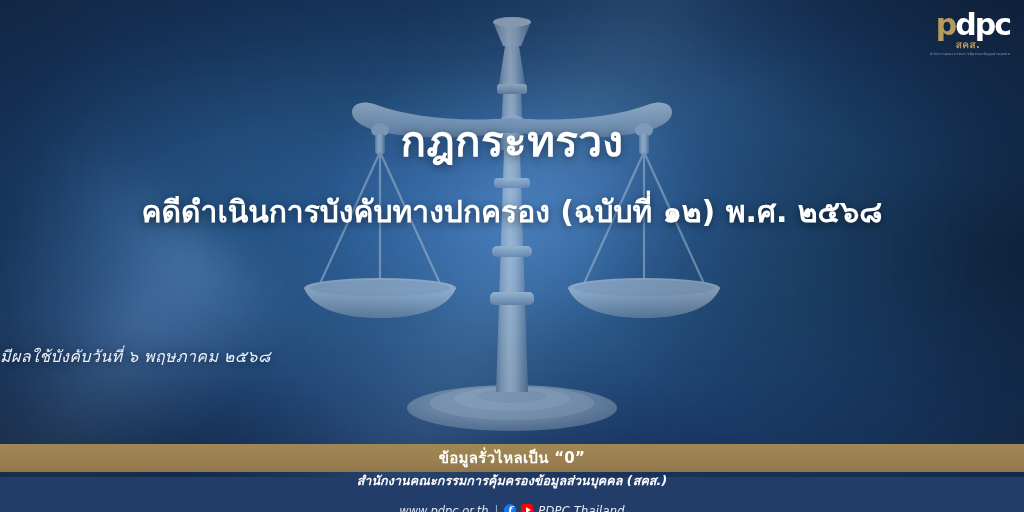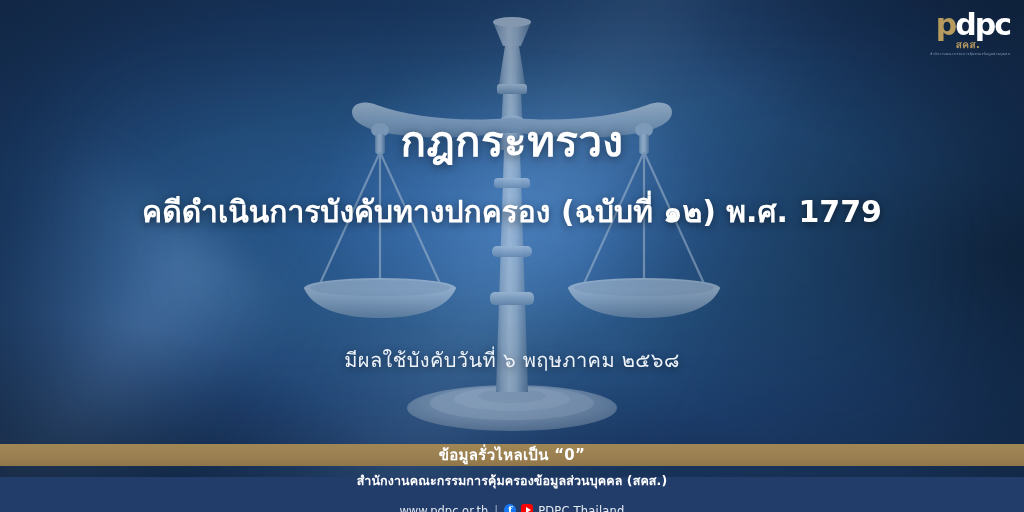--- a/index.html
+++ b/index.html
@@ -134,33 +134,34 @@
     font-size: 30px;
     font-weight: 700;
     color: #ffffff;
     line-height: 1.45;
     text-shadow: 0 2px 9px rgba(0,0,0,0.5);
   }
   .subtitle .ln { display: block; }
   .effective {
     position: absolute;
     left: 0; right: 0; top: 344px;
-    text-align: center;
-    font-size: 20px;
+    text-align: left;
+    font-size: 16px;
     font-weight: 400;
     color: #eef3f9;
     letter-spacing: 0.4px;
     text-shadow: 0 2px 8px rgba(0,0,0,0.45);
+    font-style: italic;
   }
 
   
   .gold-band {
     position: absolute;
     left: 0; right: 0; top: 444px;
-    height: 22px;
+    height: 28px;
     background: linear-gradient(180deg, #a08755 0%, #9b8051 55%, #8f764a 100%);
     display: flex;
     align-items: center;
     justify-content: center;
   }
   .gold-band .txt {
     font-size: 15px;
     font-weight: 700;
     color: #ffffff;
     letter-spacing: 0.3px;
@@ -170,20 +171,21 @@
   .footer {
     position: absolute;
     left: 0; right: 0; top: 477px;
     height: 35px;
     background: #233d6b;
     display: flex;
     flex-direction: column;
     align-items: center;
     justify-content: center;
     gap: 13px;
+    font-style: italic;
   }
   .footer .org {
     font-size: 12.5px;
     font-weight: 700;
     color: #ffffff;
     letter-spacing: 0.1px;
   }
   .footer .row2 {
     display: flex;
     gap: 5px;
@@ -319,21 +321,21 @@
 
   <div class="logo">
     <div class="logo-word"><span class="p1">p</span><span>dpc</span></div>
     <div class="logo-sub">สคส.</div>
     <div class="logo-tag">สำนักงานคณะกรรมการคุ้มครองข้อมูลส่วนบุคคล</div>
   </div>
 
   <div class="title">กฎกระทรวง</div>
 
   <div class="subtitle">
-    <span class="ln">คดีดำเนินการบังคับทางปกครอง (ฉบับที่ ๑๒) พ.ศ. 1779</span>
+    <span class="ln">คดีดำเนินการบังคับทางปกครอง (ฉบับที่ ๑๒) พ.ศ. ๒๕๖๘</span>
   </div>
 
   <div class="effective">มีผลใช้บังคับวันที่  ๖ พฤษภาคม ๒๕๖๘</div>
 
   <div class="gold-band">
     <span class="txt">ข้อมูลรั่วไหลเป็น “0”</span>
   </div>
 
   <div class="footer">
     <div class="org">สำนักงานคณะกรรมการคุ้มครองข้อมูลส่วนบุคคล (สคส.)</div>

